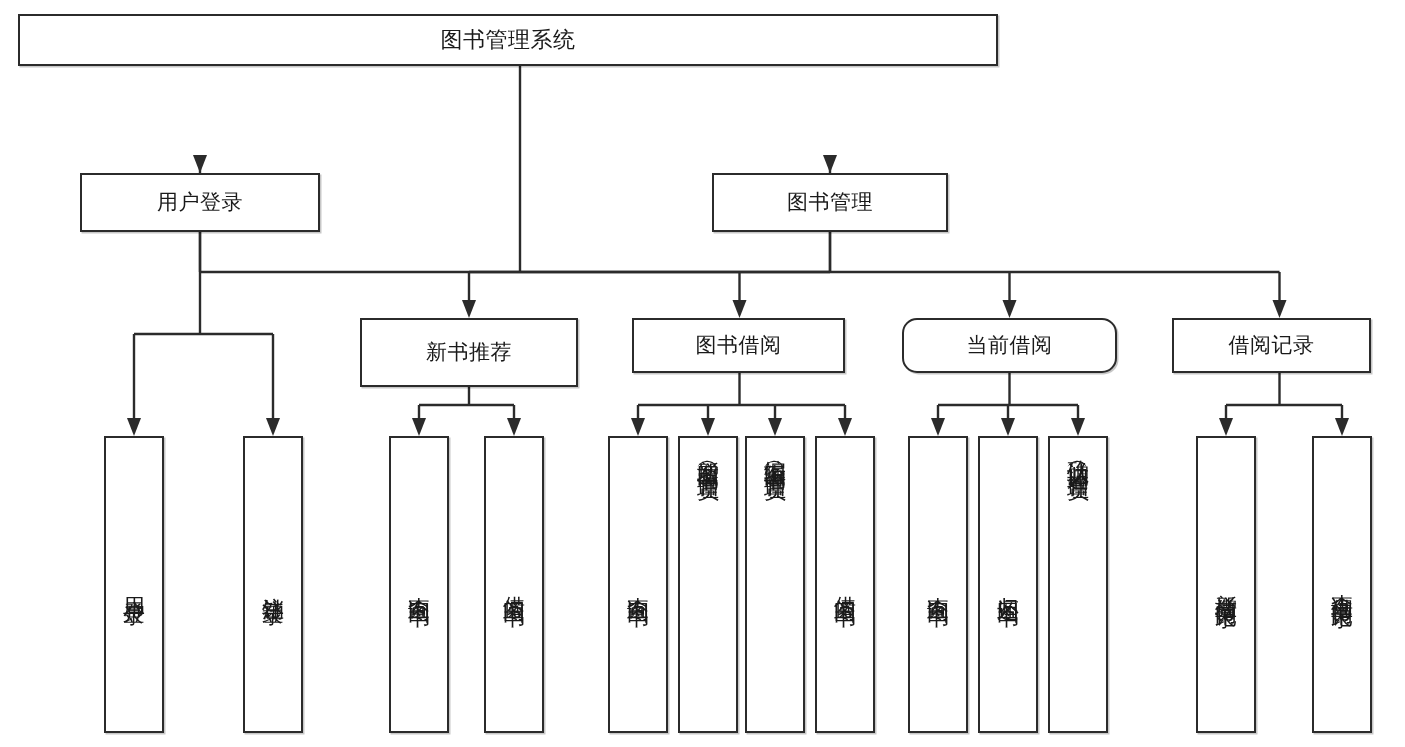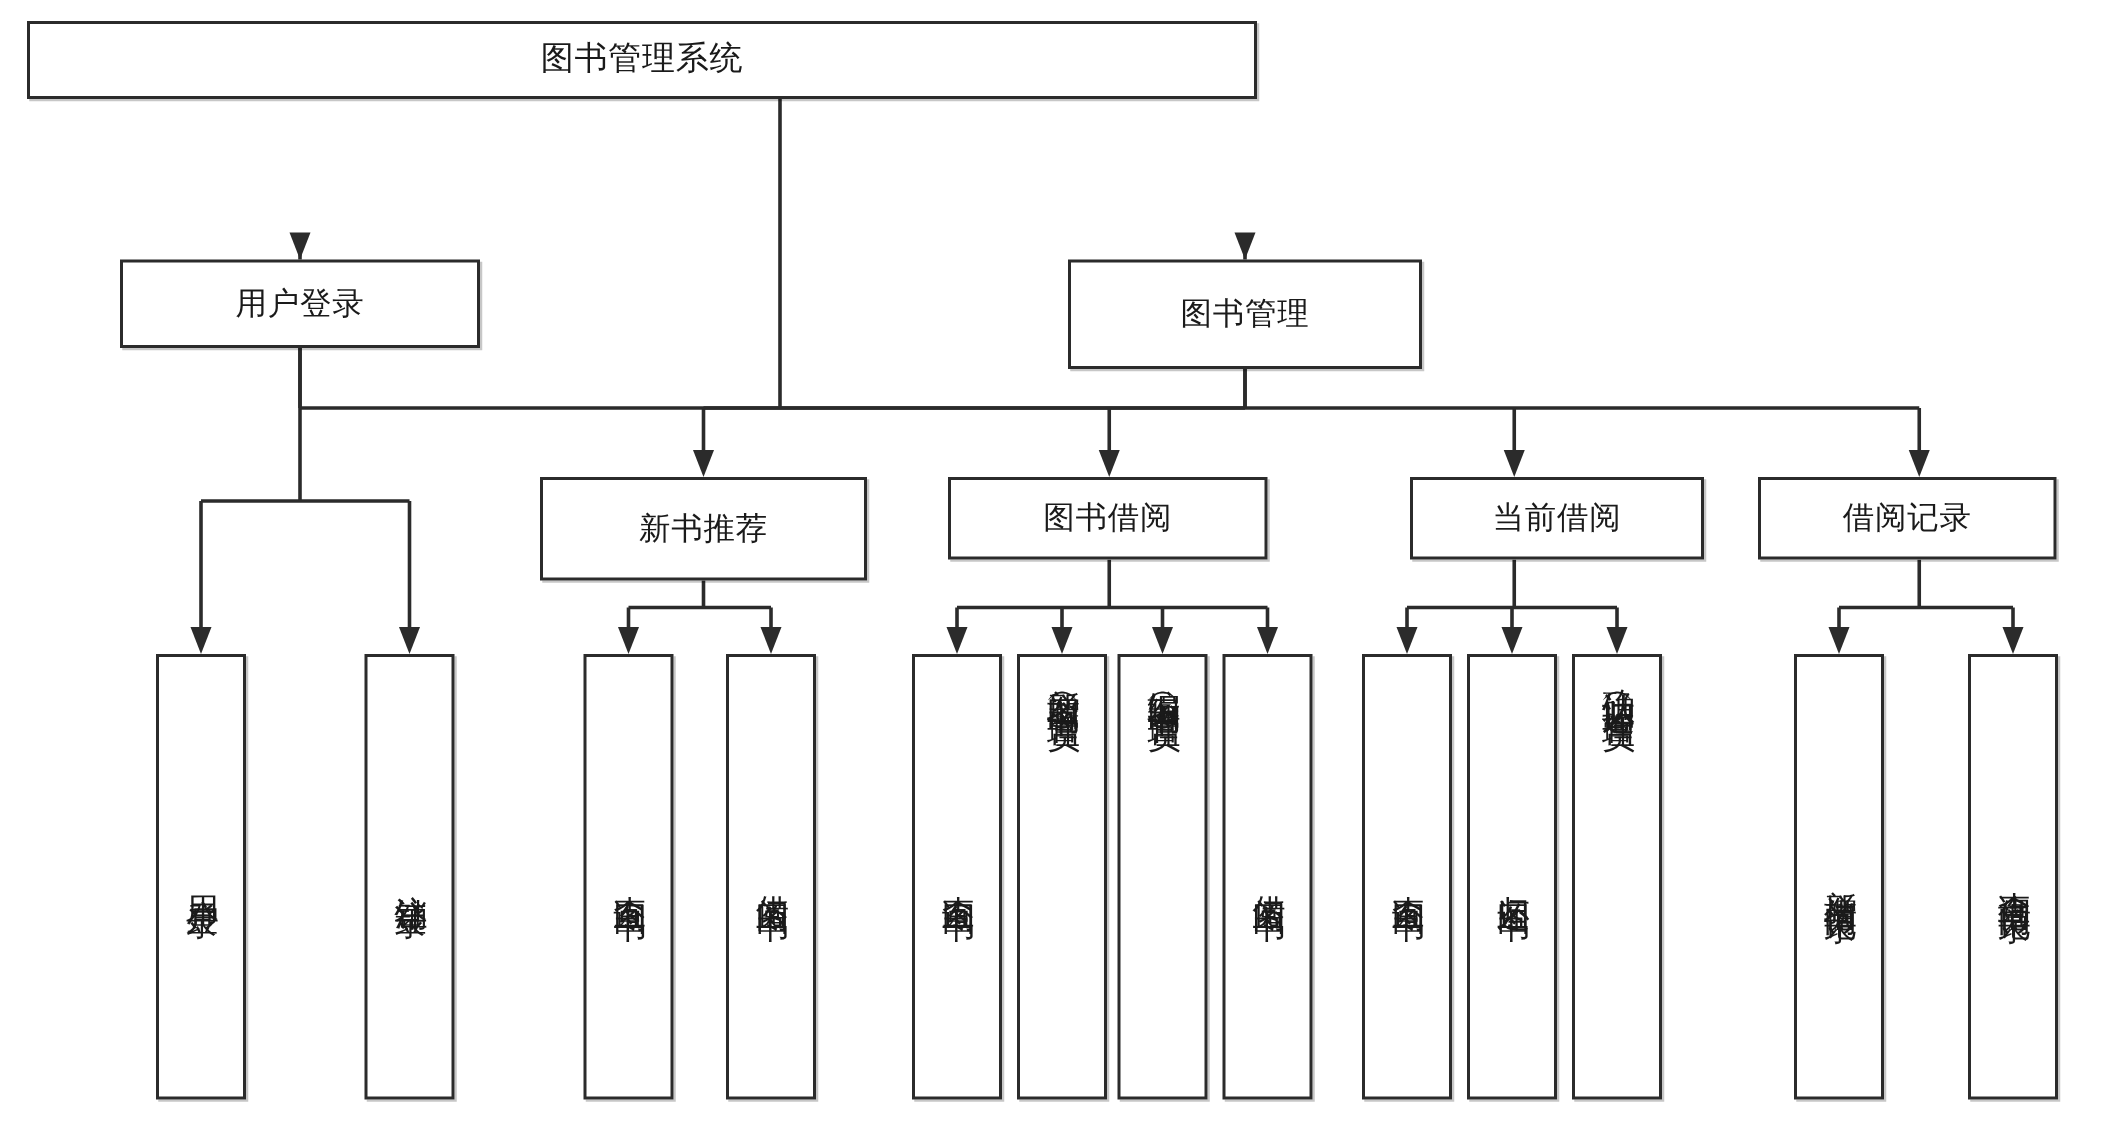--- a/index.html
+++ b/index.html
@@ -133,36 +133,36 @@
       <line x1="1078" y1="405" x2="1078" y2="419" stroke="#2b2b2b" stroke-width="2.4" stroke-linecap="butt"></line>
       <polygon points="1071,418 1085,418 1078,436" fill="#2b2b2b"></polygon>
       <line x1="1279.5" y1="373" x2="1279.5" y2="405" stroke="#2b2b2b" stroke-width="2.4" stroke-linecap="butt"></line>
       <line x1="1226" y1="405" x2="1342" y2="405" stroke="#2b2b2b" stroke-width="2.4" stroke-linecap="butt"></line>
       <line x1="1226" y1="405" x2="1226" y2="419" stroke="#2b2b2b" stroke-width="2.4" stroke-linecap="butt"></line>
       <polygon points="1219,418 1233,418 1226,436" fill="#2b2b2b"></polygon>
       <line x1="1342" y1="405" x2="1342" y2="419" stroke="#2b2b2b" stroke-width="2.4" stroke-linecap="butt"></line>
       <polygon points="1335,418 1349,418 1342,436" fill="#2b2b2b"></polygon>
     </svg>
   <div id="nodes">
-      <div class="node horiz root" style="left: 18px; top: 14px; width: 820px; height: 52px;">
+      <div class="node horiz root" style="left: 18px; top: 14px; width: 980px; height: 52px;">
         <span class="node-label">图书管理系统</span>
       </div>
       <div class="node horiz" style="left: 80px; top: 173px; width: 240px; height: 59px;">
         <span class="node-label">用户登录</span>
       </div>
-      <div class="node horiz" style="left: 712px; top: 173px; width: 236px; height: 73px;">
+      <div class="node horiz" style="left: 712px; top: 173px; width: 236px; height: 59px;">
         <span class="node-label">图书管理</span>
       </div>
       <div class="node horiz" style="left: 360px; top: 318px; width: 218px; height: 69px;">
         <span class="node-label">新书推荐</span>
       </div>
       <div class="node horiz" style="left: 632px; top: 318px; width: 213px; height: 55px;">
         <span class="node-label">图书借阅</span>
       </div>
-      <div class="node horiz" style="left: 940px; top: 318px; width: 196px; height: 55px;">
+      <div class="node horiz" style="left: 902px; top: 318px; width: 215px; height: 55px; border-radius: 15px;">
         <span class="node-label">当前借阅</span>
       </div>
       <div class="node horiz" style="left: 1172px; top: 318px; width: 199px; height: 55px;">
         <span class="node-label">借阅记录</span>
       </div>
       <div class="node vert center" style="left: 104px; top: 436px; width: 60px; height: 297px;">
         <span class="node-label">用户登录</span>
       </div>
       <div class="node vert center" style="left: 243px; top: 436px; width: 60px; height: 297px;">
         <span class="node-label">注销登录</span>

